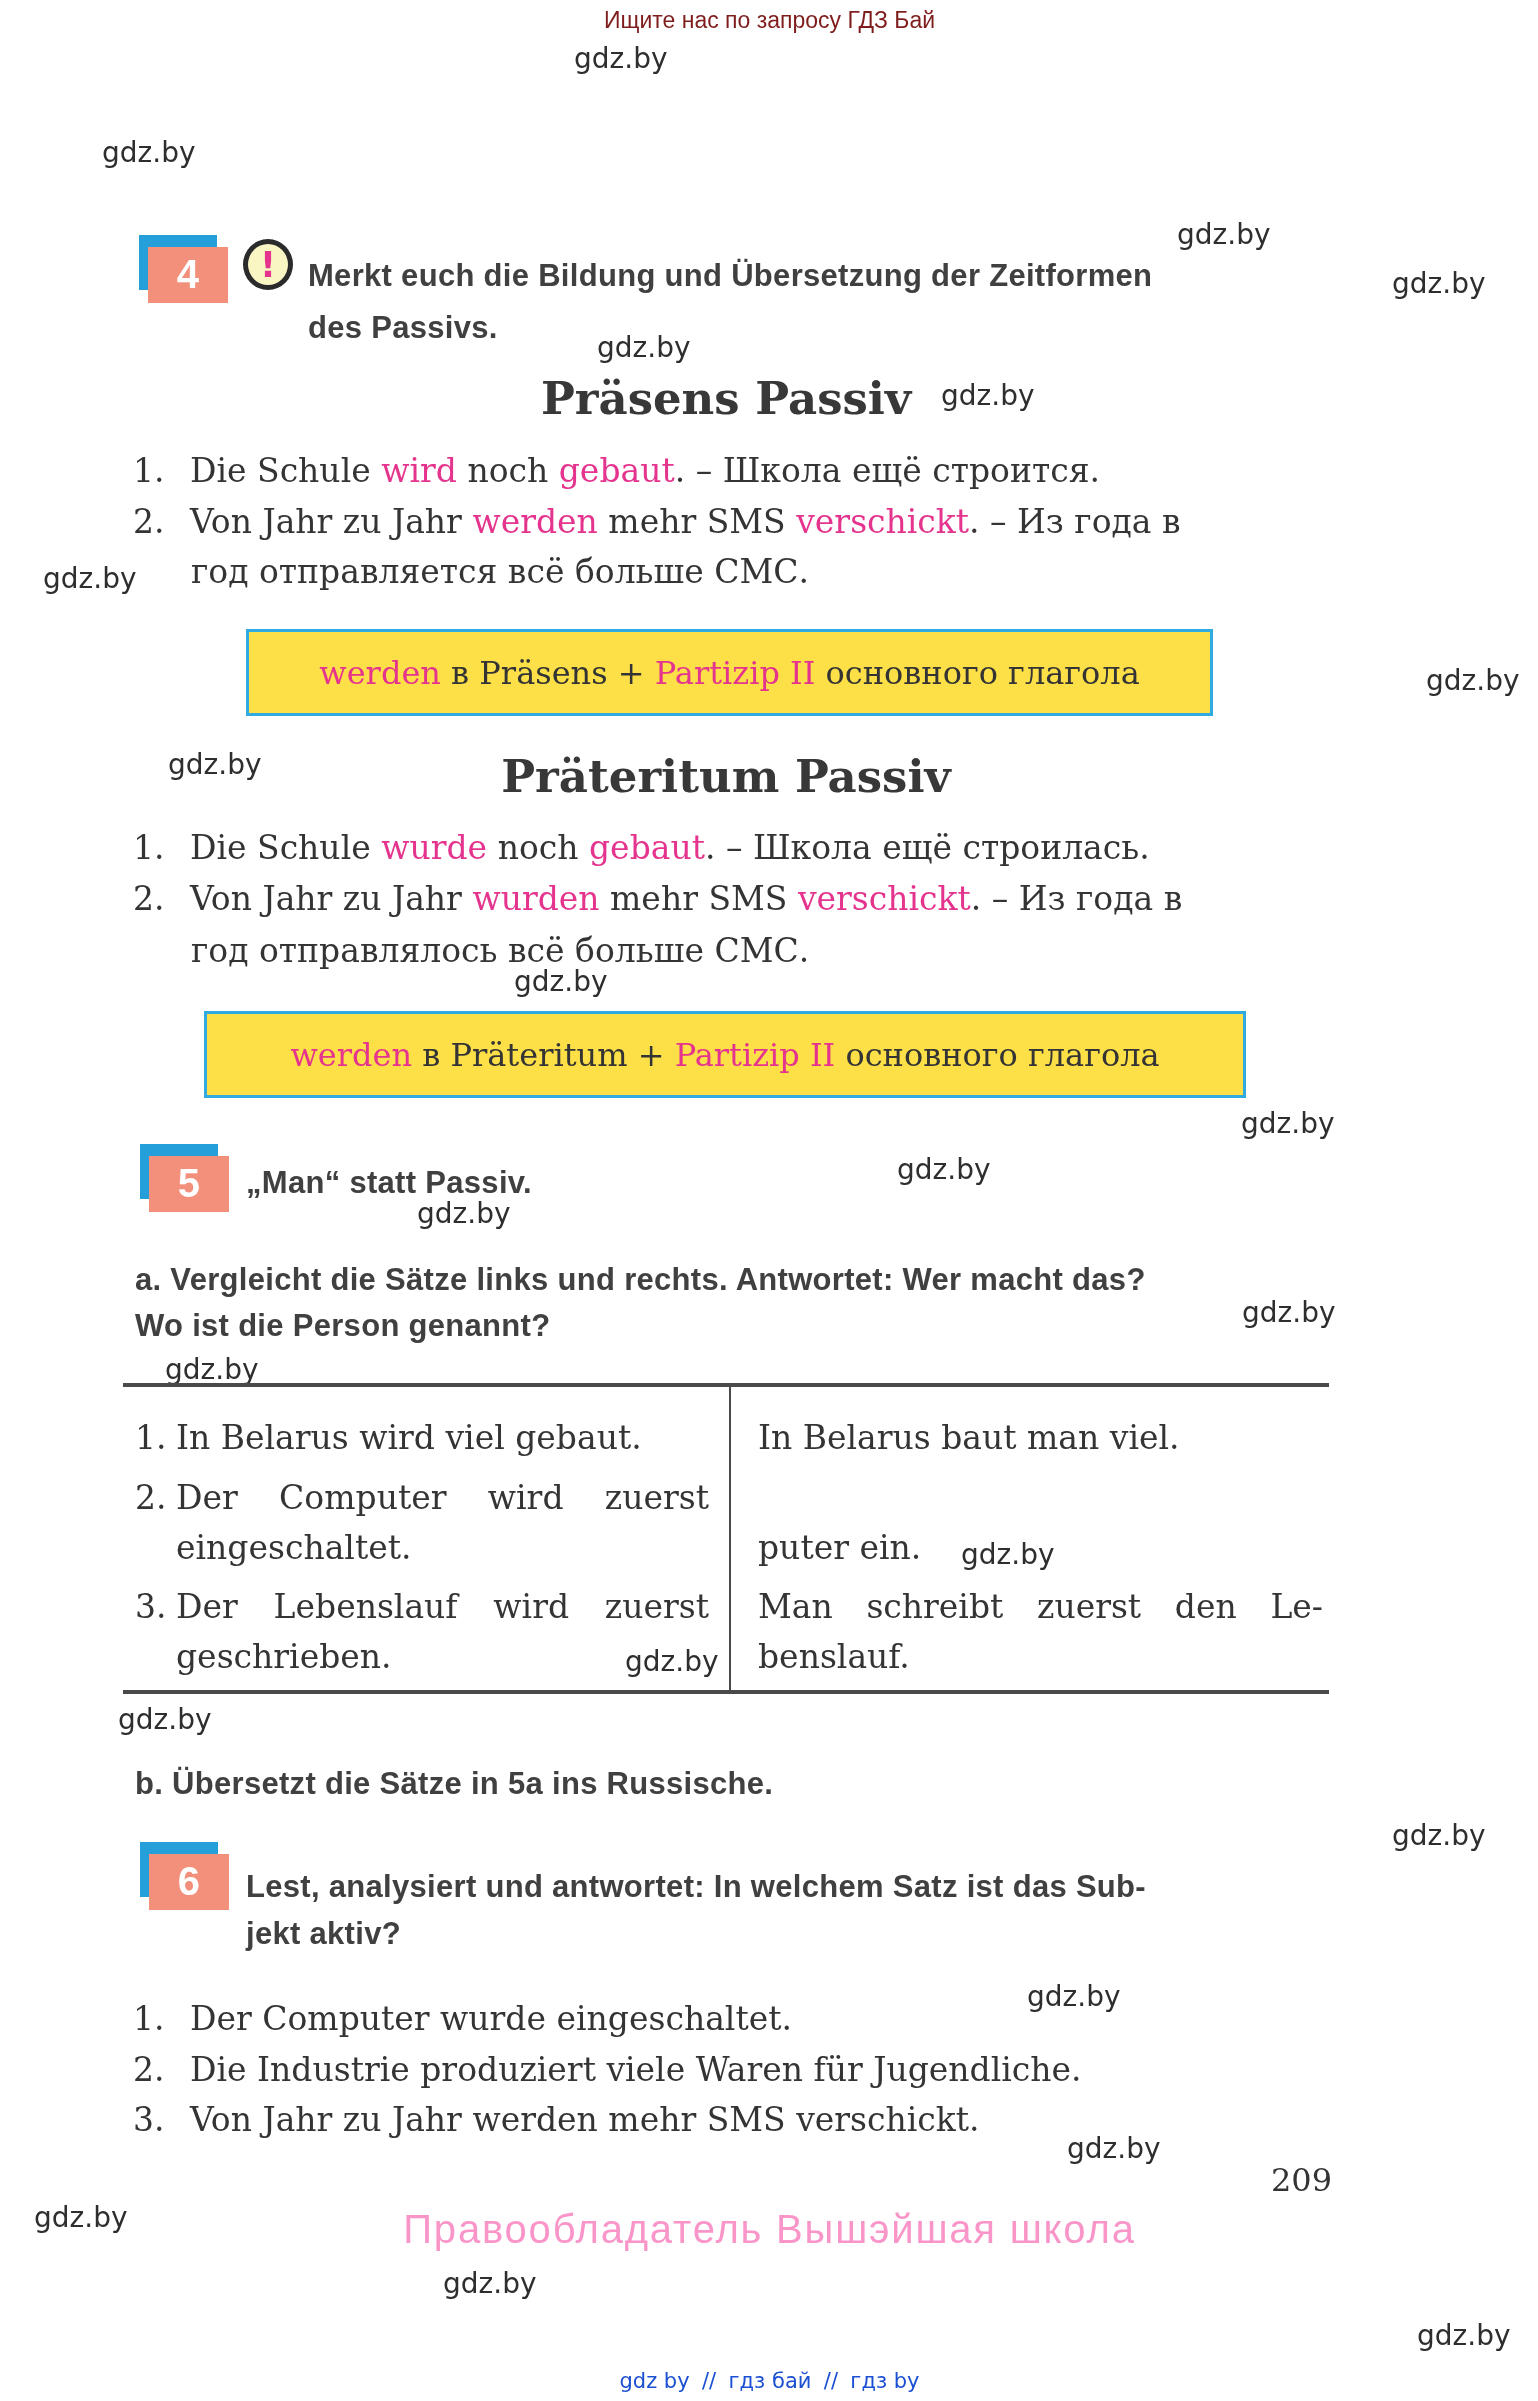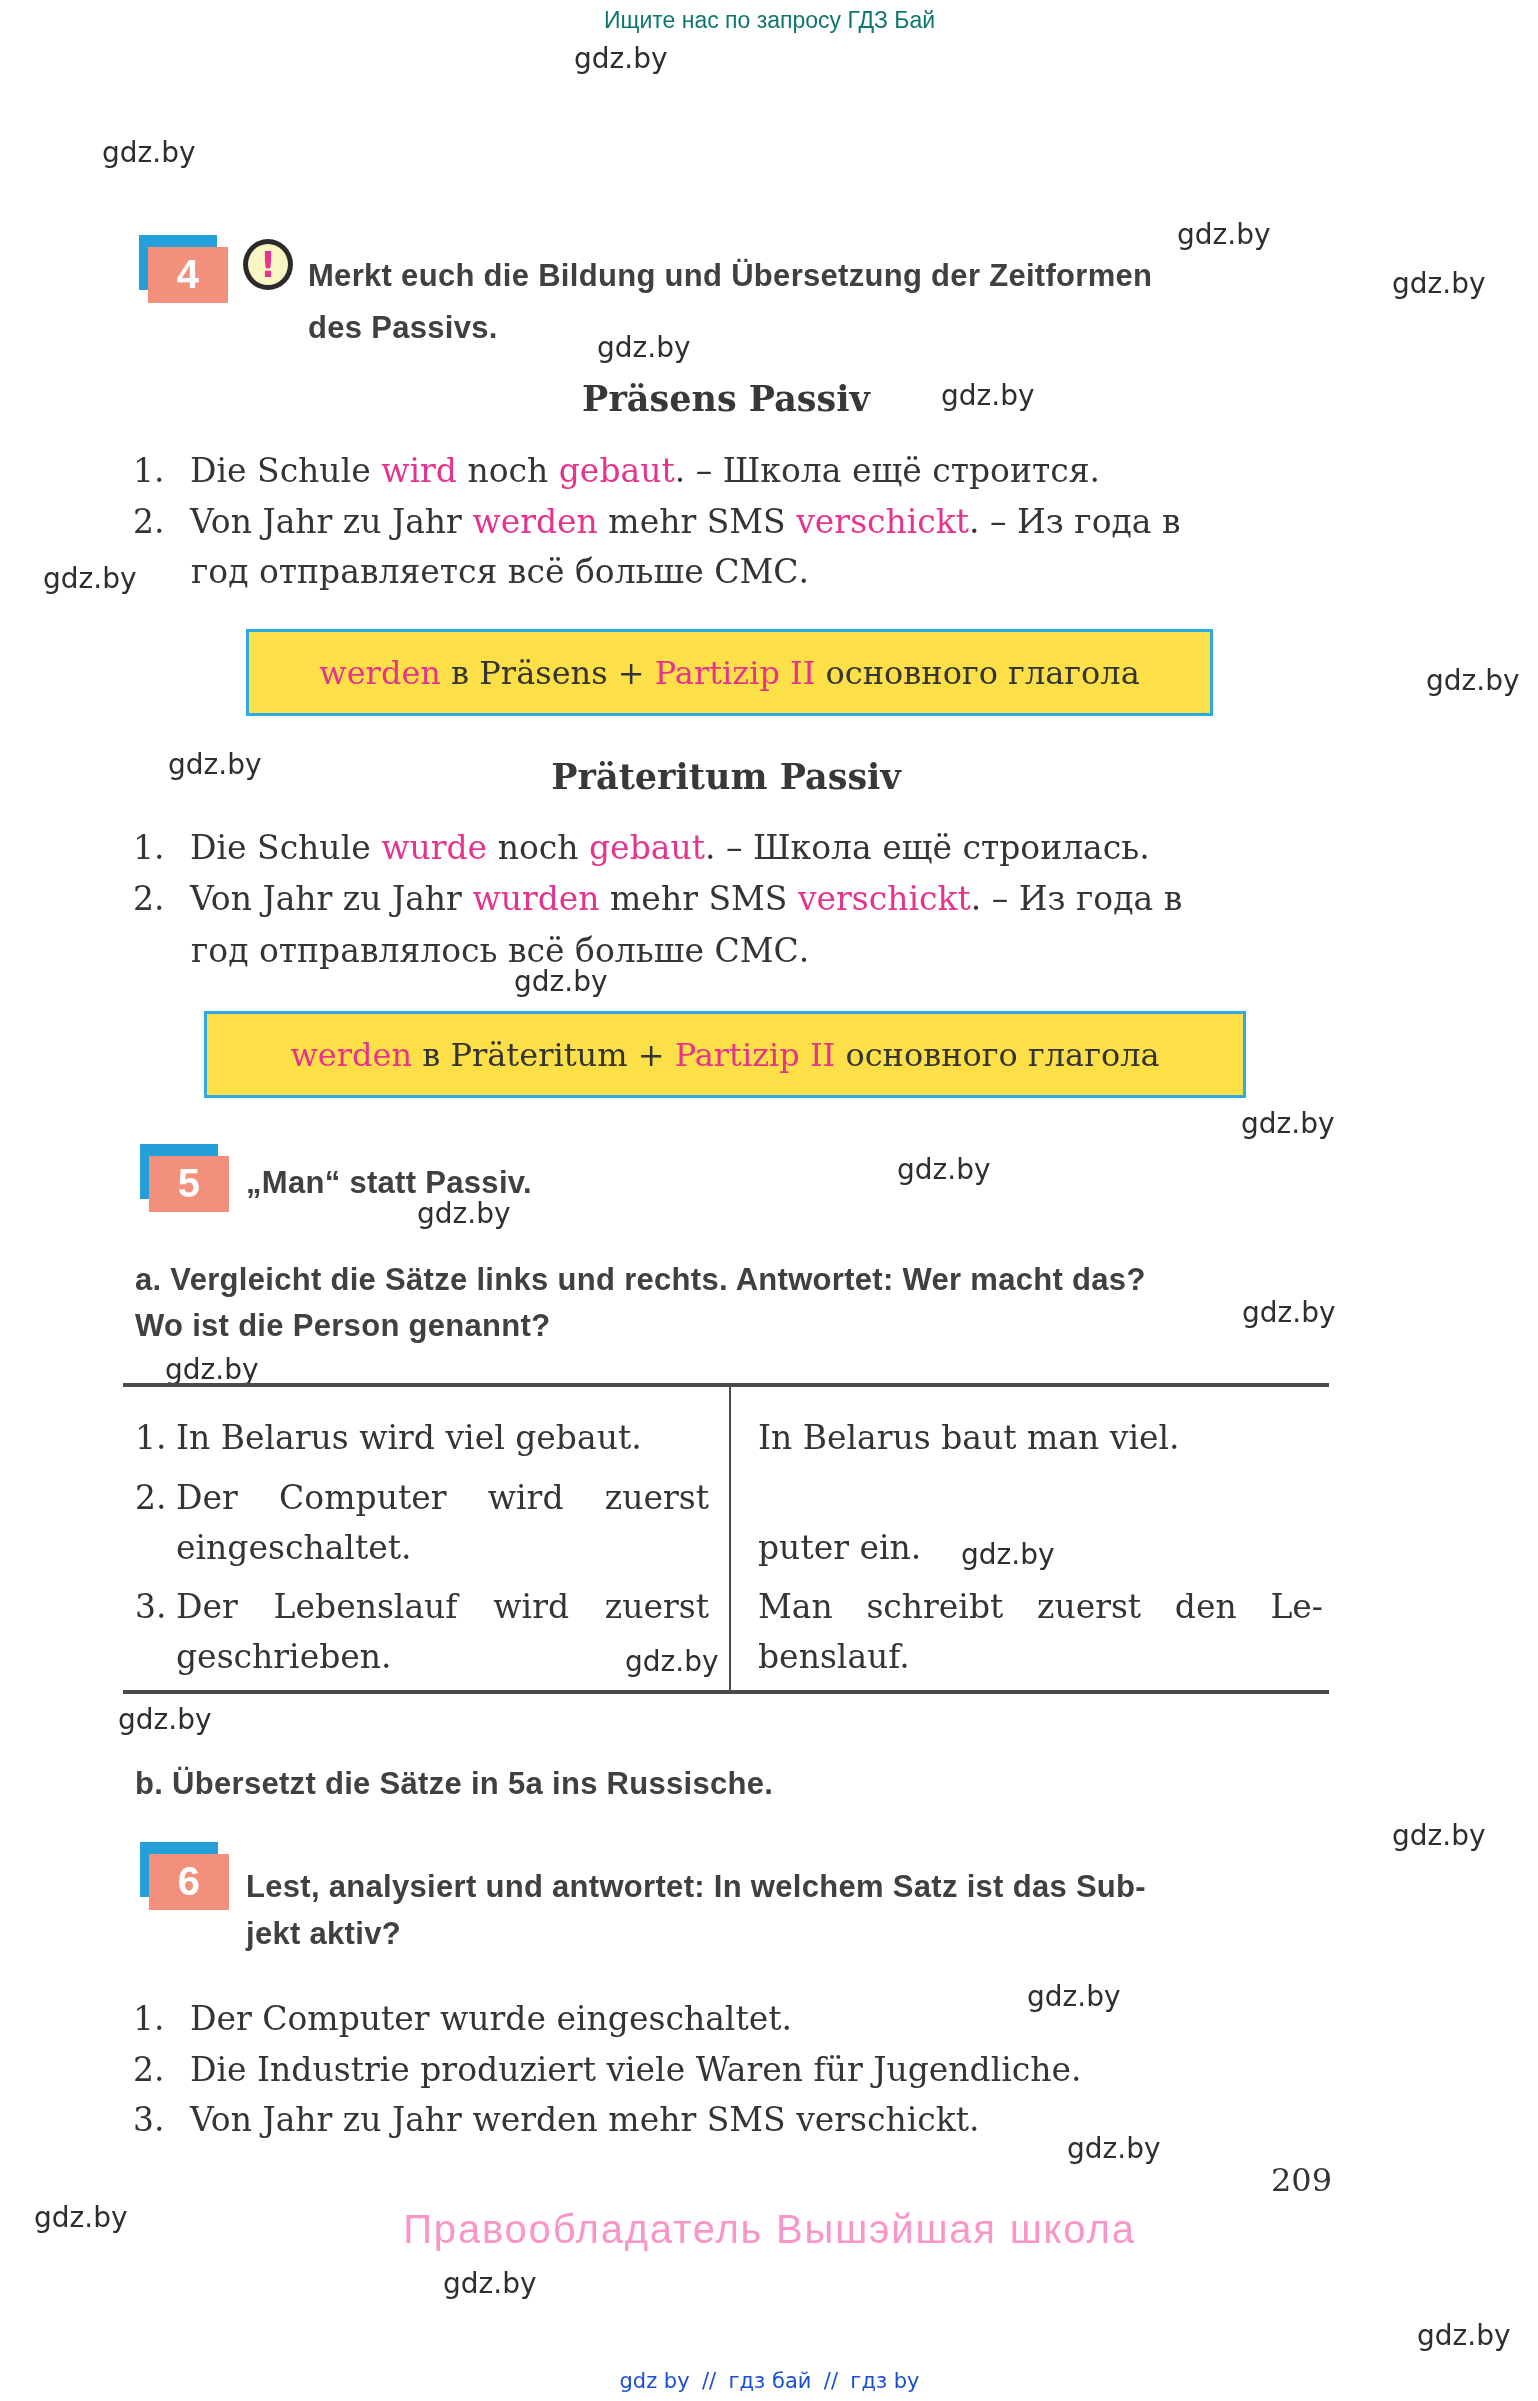--- a/index.html
+++ b/index.html
@@ -10,21 +10,21 @@
     overflow:hidden; font-family:"DejaVu Serif", serif;
   }
   
   .wm {
     position:absolute; font-family:"DejaVu Sans", sans-serif;
     font-size:28px; color:#2e2e2e; white-space:nowrap; line-height:26.6px;
   }
   
   .banner {
     position:absolute; top:7px; left:0; width:100%; text-align:center;
-    font-family:"Liberation Sans", sans-serif; font-size:23px; color:#0f766e;
+    font-family:"Liberation Sans", sans-serif; font-size:23px; color:#7f1d1d;
     white-space:nowrap;
   }
   
   .badge { position:absolute; width:90px; height:69px; }
   .badge .bl { position:absolute; left:0; top:0; width:78px; height:55px; background:#259fd9; }
   .badge .face {
     position:absolute; left:8.9px; top:11.5px; width:80px; height:56px; background:#f2907b;
     display:flex; align-items:center; justify-content:center;
   }
   .badge .num {
@@ -38,21 +38,21 @@
   }
   .attn span { font-family:"DejaVu Sans", sans-serif; font-weight:bold; font-size:35px; color:#e5348e; }
   
   .sansb {
     position:absolute; font-family:"Liberation Sans", sans-serif; font-weight:bold;
     font-size:31px; letter-spacing:0.3px; color:#404040; white-space:nowrap; line-height:39px;
   }
   
   .serifhead {
     position:absolute; left:123px; width:1206px; text-align:center;
-    font-family:"DejaVu Serif", serif; font-weight:bold; font-size:35px; color:#383838;
+    font-family:"DejaVu Serif", serif; font-weight:bold; font-size:45px; color:#383838;
     white-space:nowrap; line-height:41px;
   }
   .serifline {
     position:absolute; font-family:"DejaVu Serif", serif; font-size:33px; color:#343434;
     white-space:nowrap; line-height:41px;
   }
   .justify { white-space:normal; text-align:justify; text-align-last:justify; }
   .seg-hl { color:#e5348e; }
   .seg-num { display:inline-block; width:57px; }
   .seg-tnum { display:inline-block; width:41px; }

